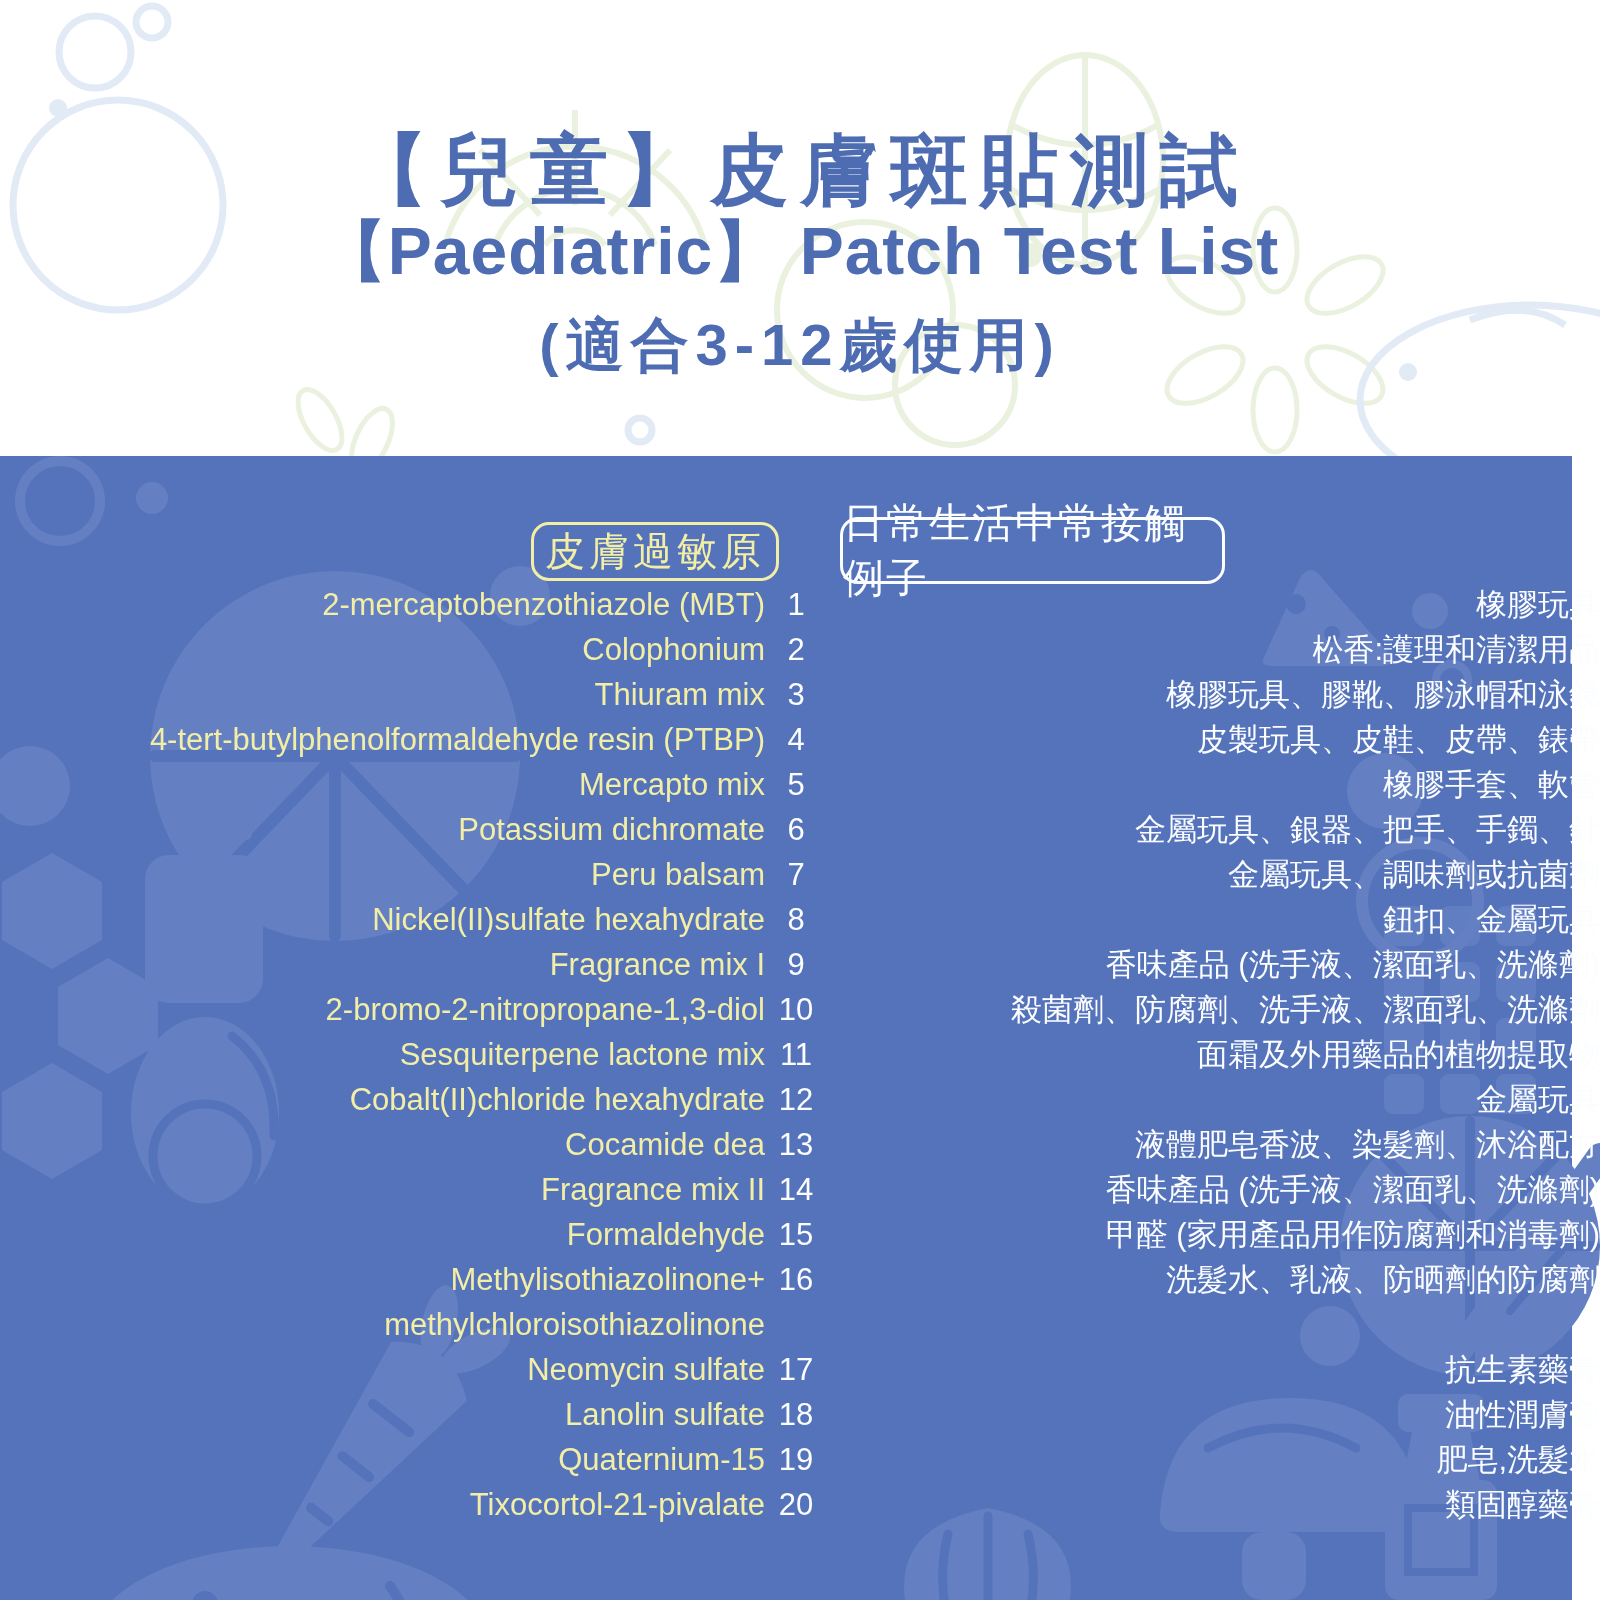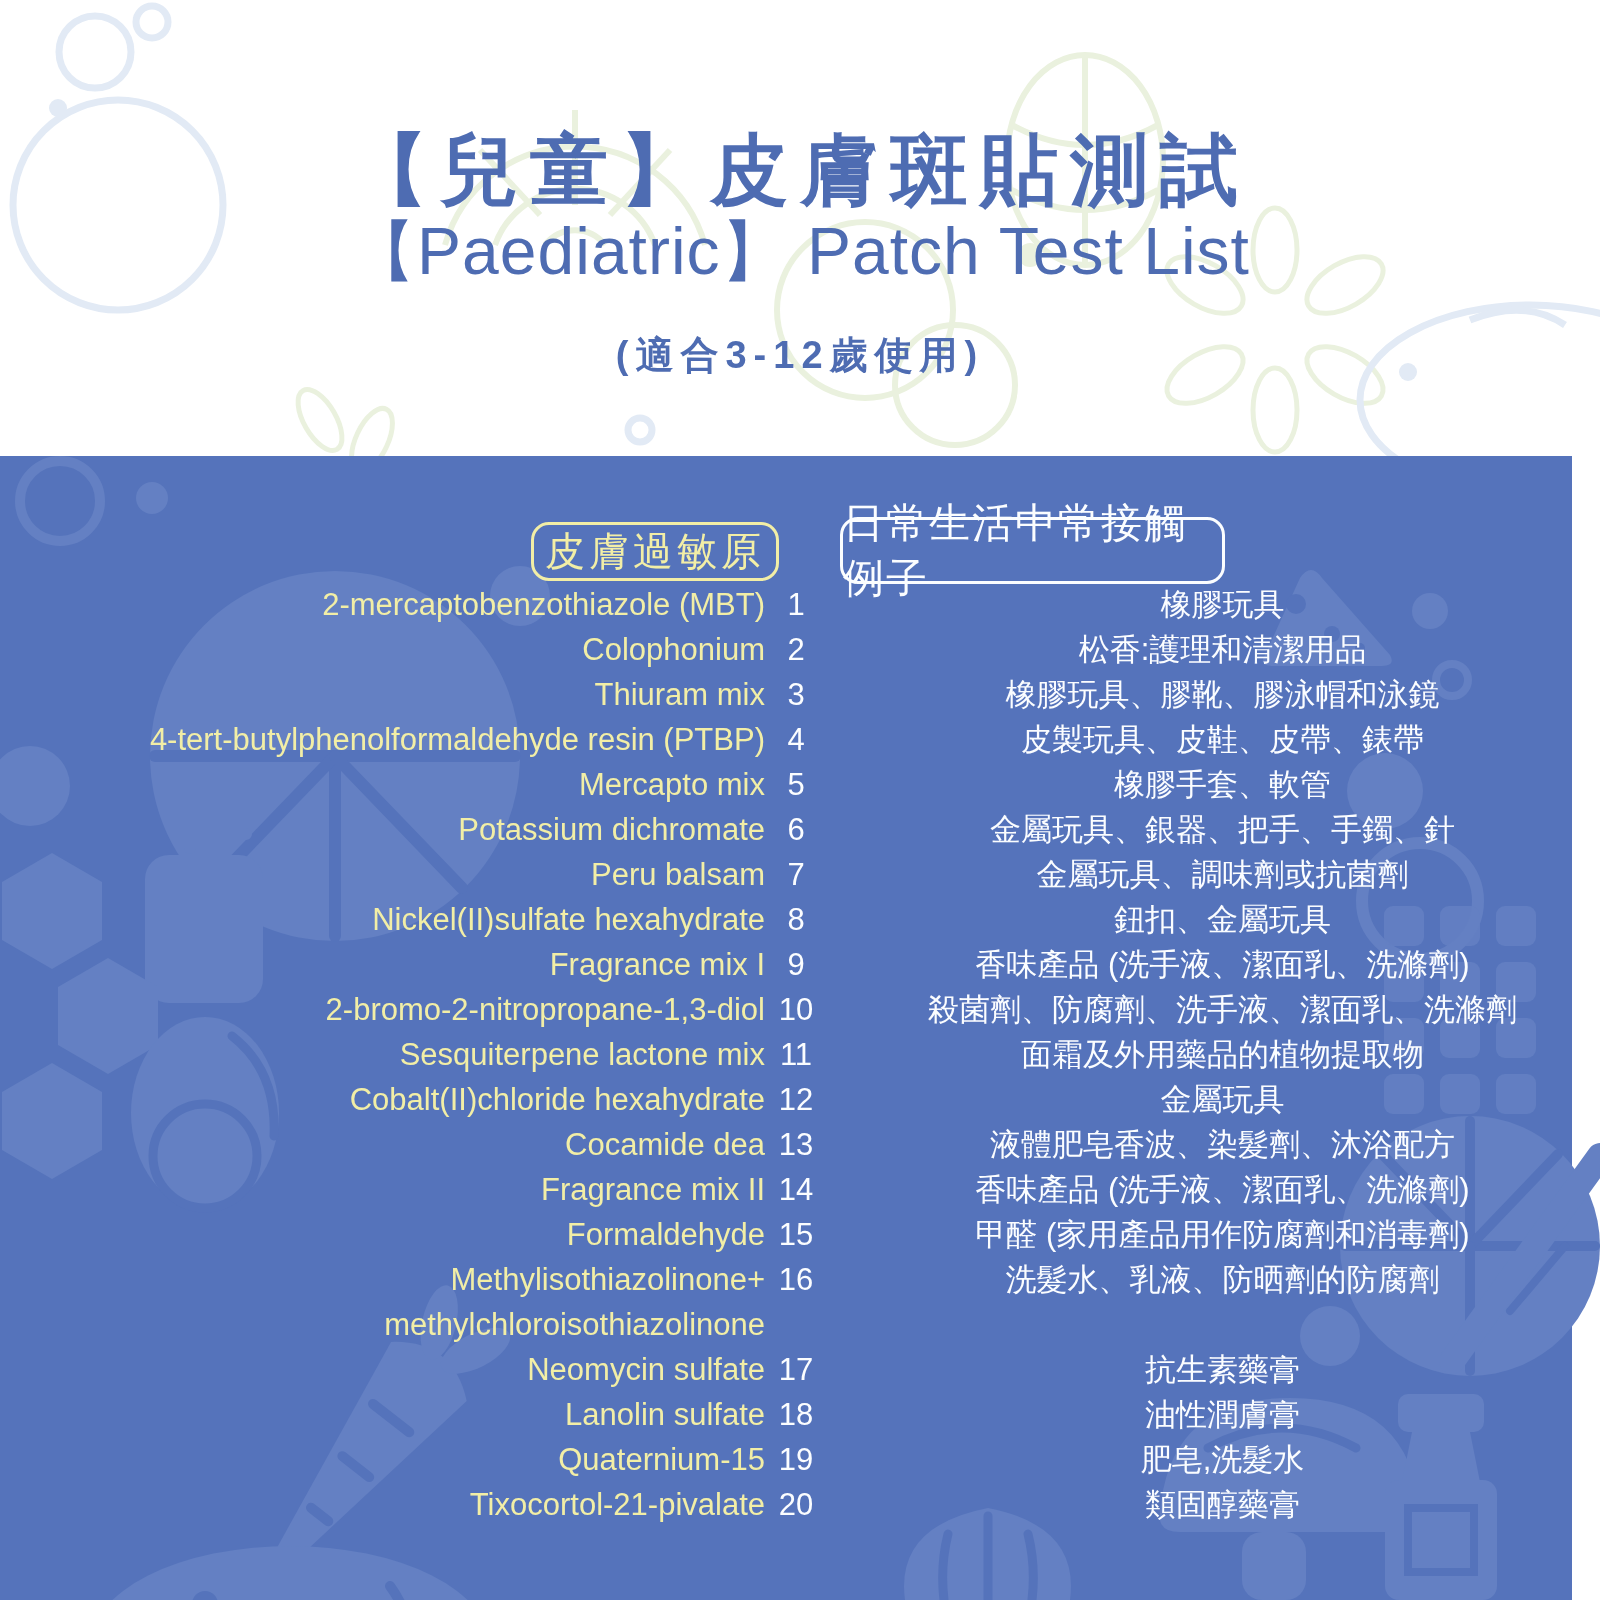--- a/index.html
+++ b/index.html
@@ -13,41 +13,41 @@
   }
   html,body{margin:0;padding:0;}
   body{font-family:"Liberation Sans","DejaVu Sans",sans-serif;background:#ffffff;}
   #poster{position:relative;width:1600px;height:1600px;overflow:hidden;background:#ffffff;}
 
   
   #header{position:absolute;left:0;top:0;width:1600px;height:340px;background:#ffffff;}
   .hdr-deco{position:absolute;left:0;top:0;pointer-events:none;}
   #titles{position:absolute;left:0;top:0;width:1600px;text-align:center;color:var(--title-blue);}
   .title-zh{margin-top:128px;font-size:78px;font-weight:bold;letter-spacing:12px;line-height:1.1;}
-  .title-en{font-size:66px;font-weight:normal;letter-spacing:1px;line-height:1.15;}
-  .subtitle{margin-top:40px;font-size:38px;font-weight:bold;letter-spacing:7px;}
+  .title-en{font-size:66px;font-weight:bold;letter-spacing:1px;line-height:1.15;}
+  .subtitle{margin-top:17px;font-size:58px;font-weight:bold;letter-spacing:7px;}
 
   
   #panel{position:absolute;left:0;top:456px;width:1572px;height:1144px;background:var(--panel-blue);}
   .panel-deco{position:absolute;left:0;top:0;pointer-events:none;}
   .deco-fill{fill:var(--deco-blue);}
   .deco-line{stroke:var(--panel-blue);fill:none;stroke-linecap:round;}
   .deco-stroke{stroke:var(--deco-blue);fill:none;stroke-linecap:round;}
   .hole{fill:var(--panel-blue);}
 
   .col-box{position:absolute;box-sizing:border-box;display:flex;align-items:center;justify-content:center;border-radius:18px;}
   #allergen-box{left:531px;top:66px;width:248px;height:59px;border:3px solid var(--allergen-yellow);color:var(--allergen-yellow);font-size:40px;letter-spacing:4px;}
   #example-box{left:840px;top:61px;width:385px;height:67px;border:3px solid var(--text-white);color:var(--text-white);font-size:41px;letter-spacing:2px;}
 
   #list{position:absolute;left:0;top:126px;width:1600px;}
   .row{display:grid;grid-template-columns:765px 62px 1fr;align-items:start;}
   .row>div{line-height:45px;font-size:31px;}
   .cell-allergen{text-align:right;color:var(--allergen-yellow);white-space:pre-line;}
   .cell-no{text-align:center;color:var(--text-white);}
-  .cell-example{text-align:center;color:var(--text-white);padding-left:18px;white-space:nowrap;}
+  .cell-example{text-align:right;color:var(--text-white);padding-left:18px;white-space:nowrap;}
 </style>
 </head>
 <body>
 
 <div id="poster">
 
   <div id="header">
     <svg class="hdr-deco" width="1600" height="456" viewBox="0 0 1600 456">
 
       <g stroke="var(--hdr-deco-blue)" stroke-width="7" fill="none">

